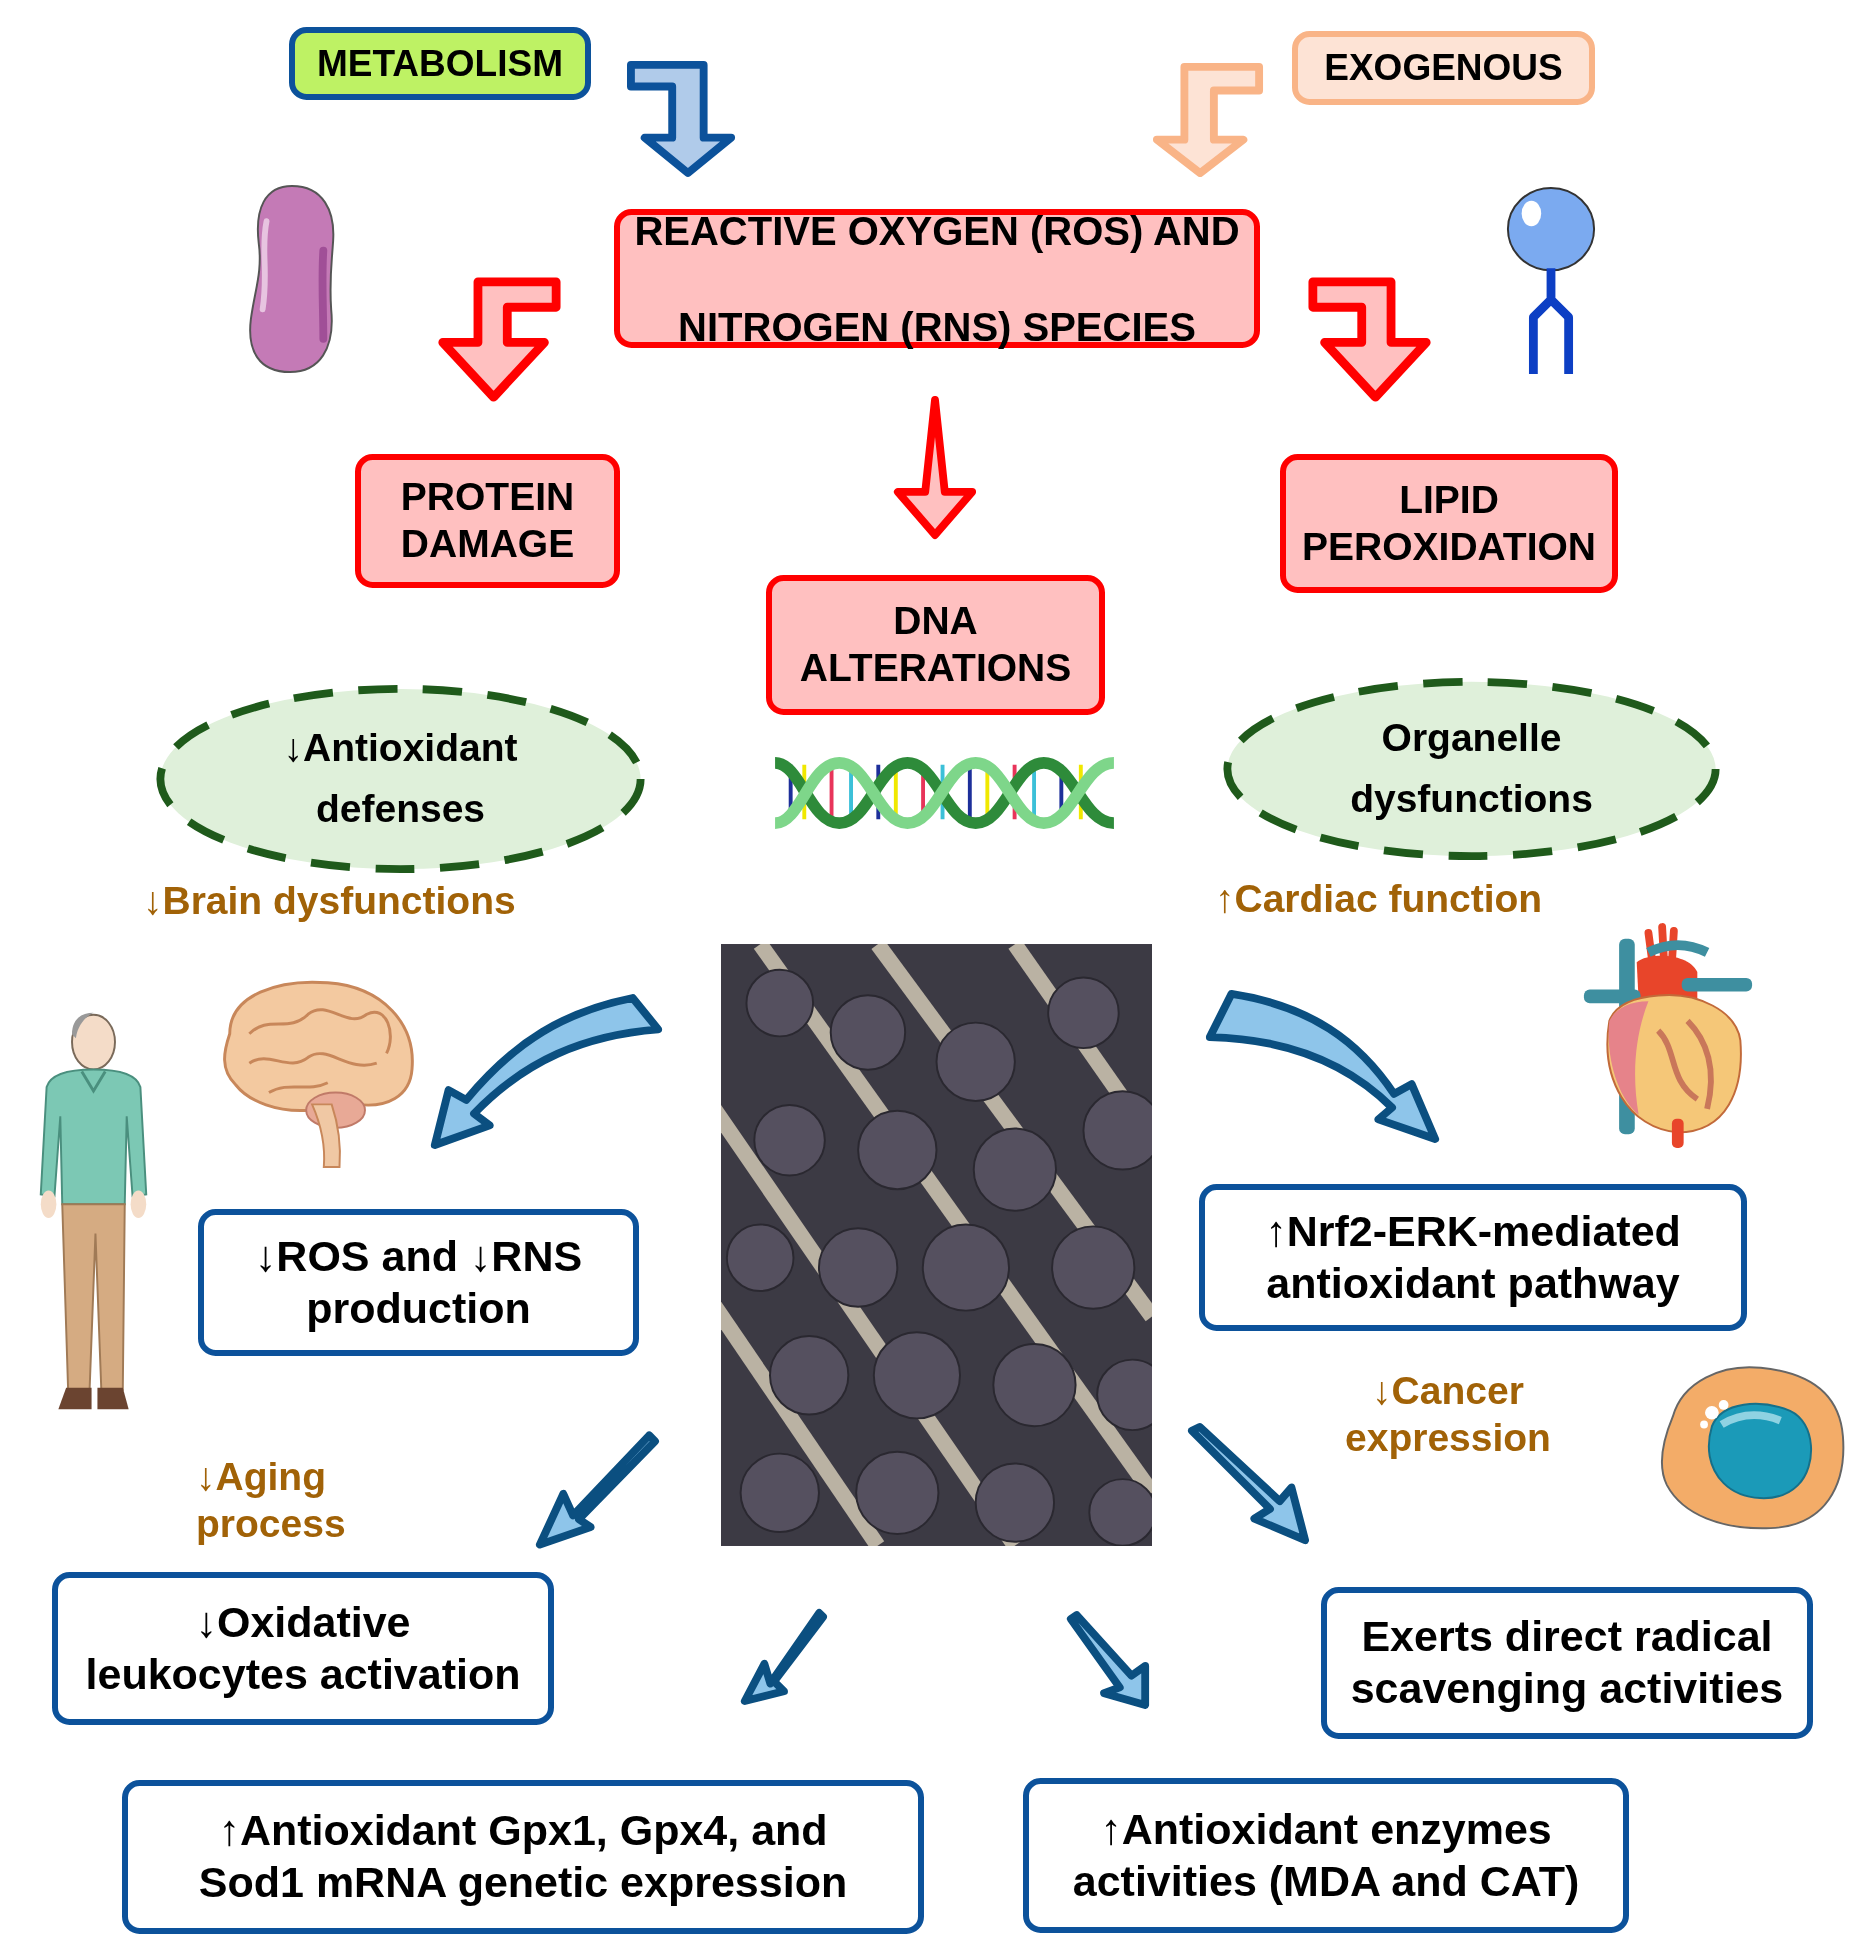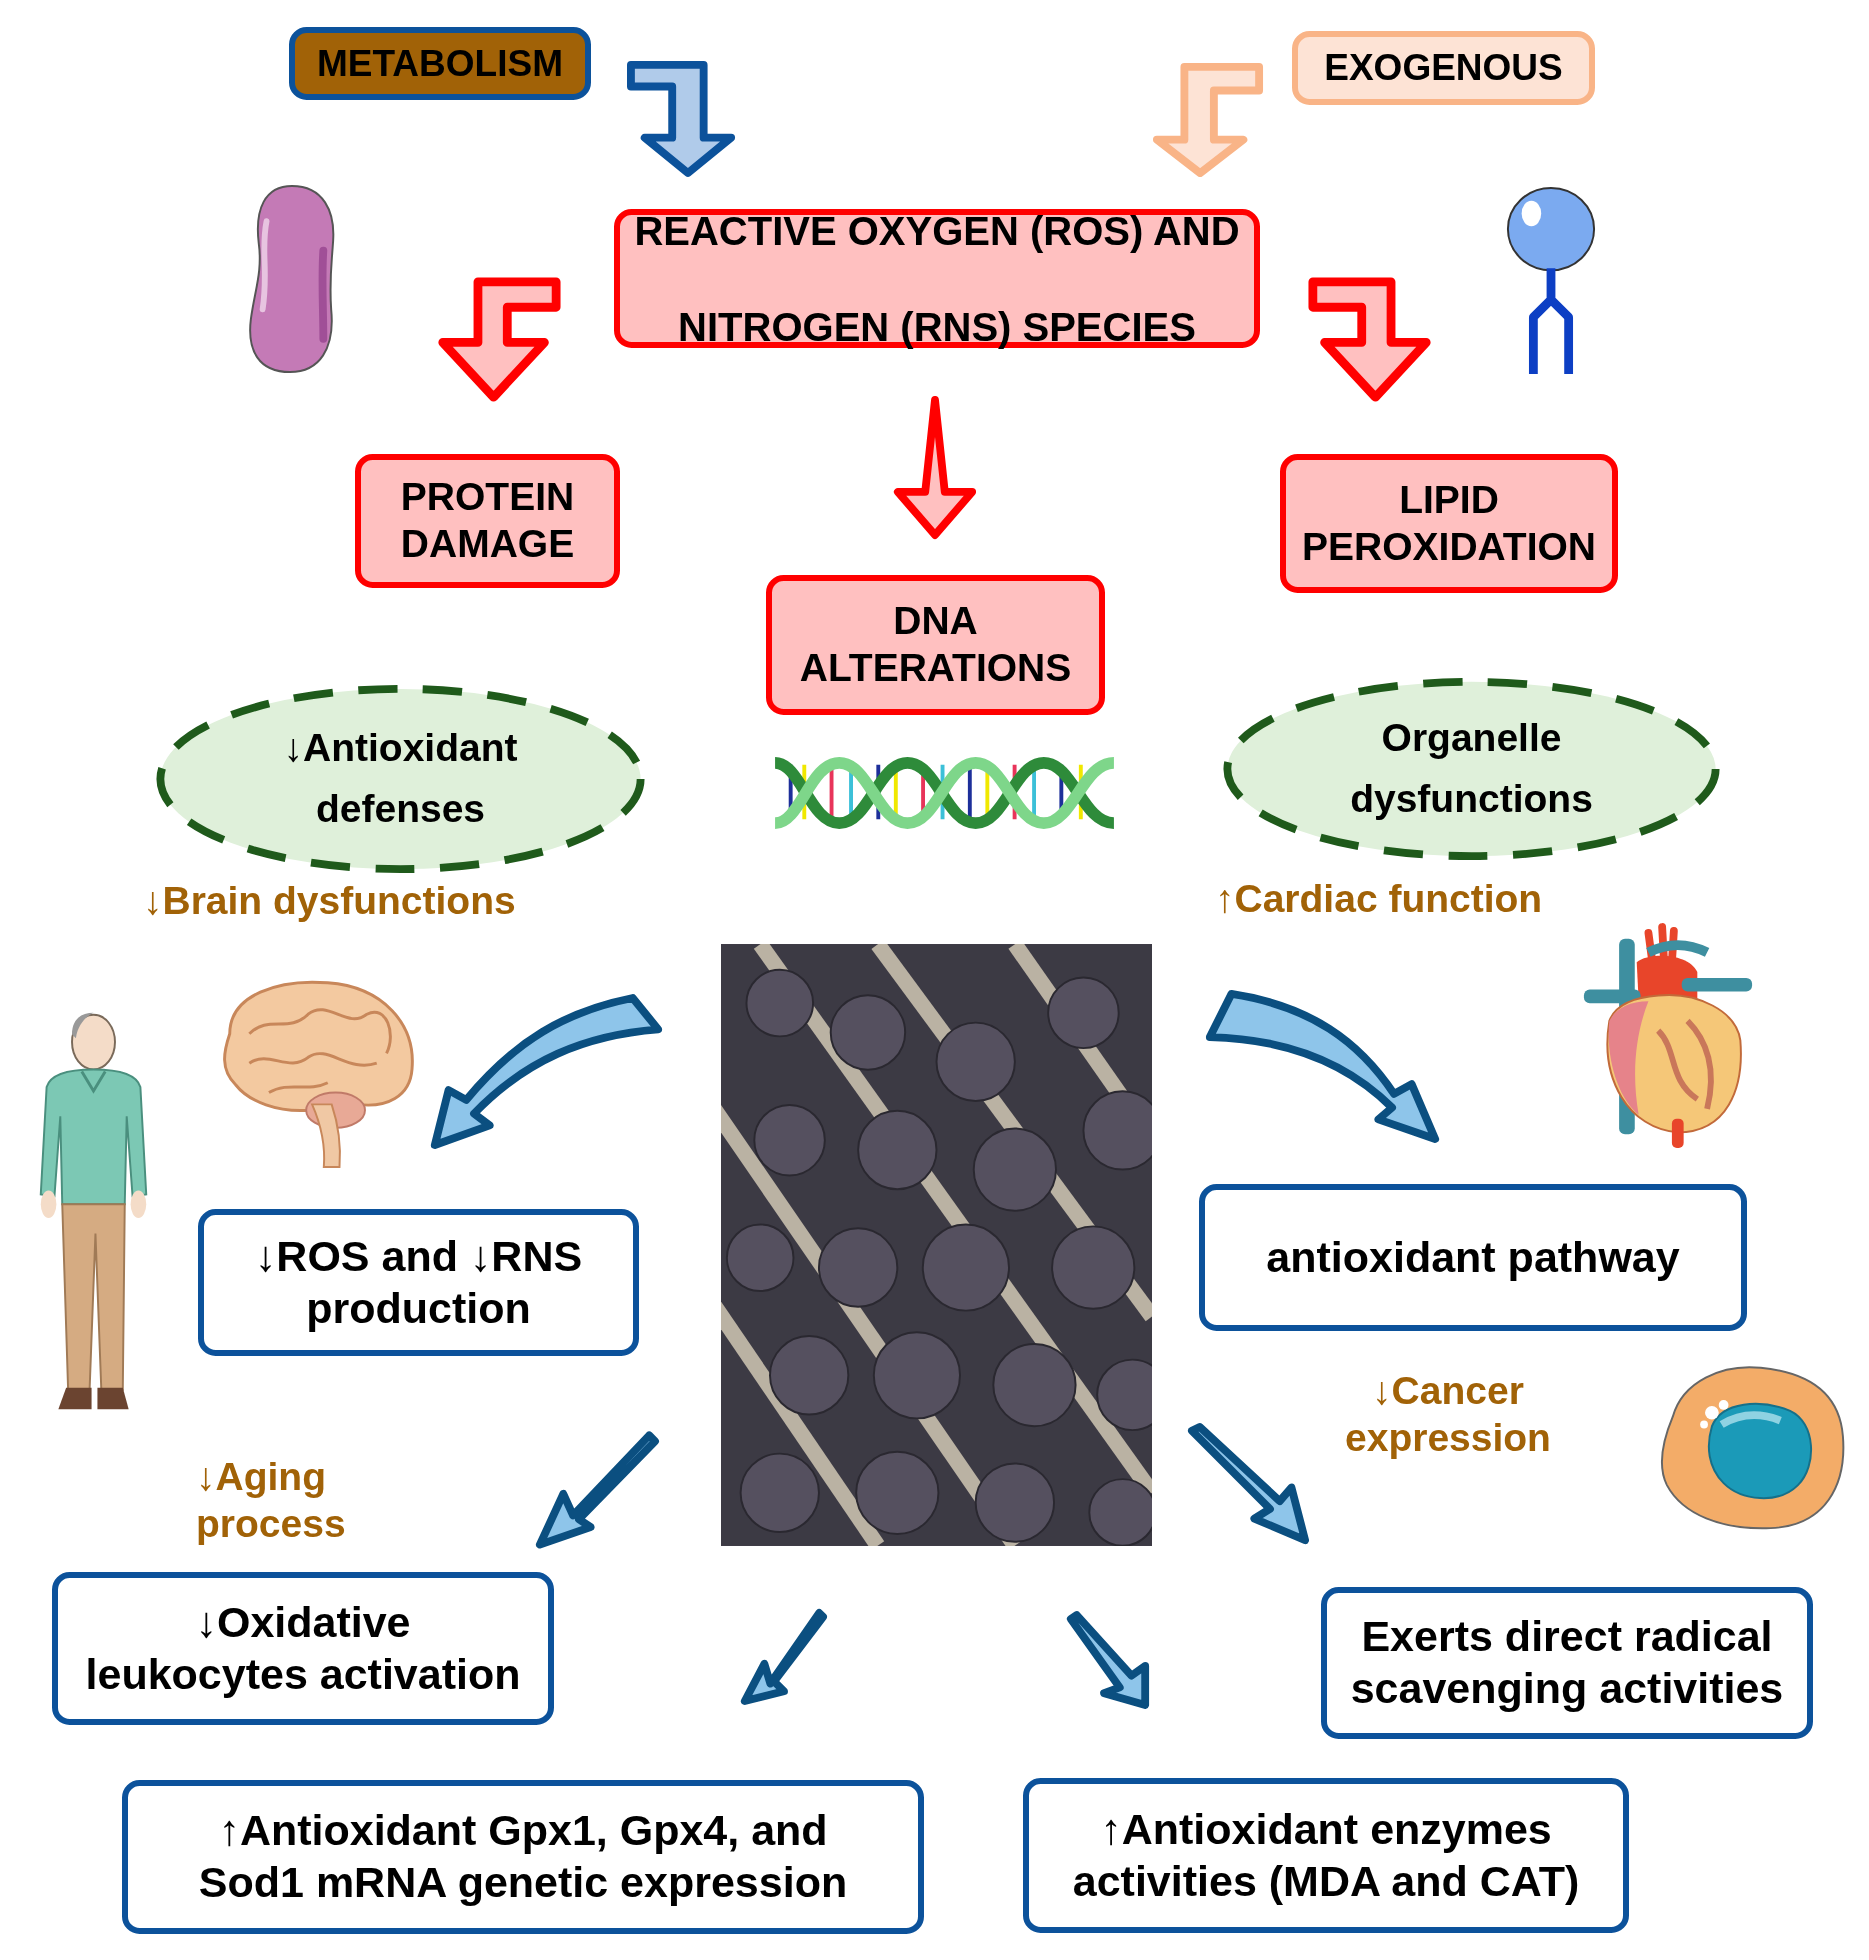--- a/index.html
+++ b/index.html
@@ -1,20 +1,20 @@
 <!DOCTYPE html>
 <html><head>
 <meta charset="utf-8">
 <style>
   html,body{margin:0;padding:0;background:#fff;}
   body{width:1869px;height:1960px;position:relative;overflow:hidden;font-family:"Liberation Sans",sans-serif;}
   .box{position:absolute;box-sizing:border-box;display:flex;flex-direction:column;align-items:center;justify-content:center;text-align:center;font-weight:bold;color:#000;line-height:1.2;border-radius:17.6px;}
   .red-box{background:#ffc0c0;border:6.9px solid #ff0000;font-size:39px;}
   .blue-box{background:#fff;border:6.9px solid #0c529b;font-size:43px;}
-  .meta-box{background:#a16207;border:6.9px solid #0c529b;font-size:37px;}
+  .meta-box{background:#bef264;border:6.9px solid #0c529b;font-size:37px;}
   .exo-box{background:#fde3d5;border:6.9px solid #f9b487;font-size:37px;}
   .ellipse{position:absolute;box-sizing:border-box;display:flex;flex-direction:column;align-items:center;justify-content:center;text-align:center;font-weight:bold;font-size:39px;line-height:1.2;gap:14px;}
   .ellipse svg{position:absolute;left:0;top:0;width:100%;height:100%;}
   .ellipse span{position:relative;}
   .label{position:absolute;font-weight:bold;font-size:39px;line-height:1.2;color:#a16207;}
   svg.ico{position:absolute;overflow:visible;}
   .photo{position:absolute;left:721px;top:944px;width:431px;height:602px;overflow:hidden;background:#4a4650;}
 </style>
 </head>
 <body>
@@ -214,20 +214,21 @@
 </svg>
 <svg class="ico" style="left:1063px;top:1611px;" width="90" height="100" viewBox="0 0 92 102">
   <path d="M8,8 L58,78 L42,84 L84,96 L84,56 L70,66 L14,4 Z" fill="#8ec5ea" stroke="#0b4f80" stroke-width="8" stroke-linejoin="round"></path>
 </svg>
 
 <div class="box blue-box" style="left:198px;top:1209px;width:441px;height:147px;">
   <span>↓ROS and ↓RNS</span>
   <span>production</span>
 </div>
 <div class="box blue-box" style="left:1199px;top:1184px;width:548px;height:147px;">
+  <span>↑Nrf2-ERK-mediated</span>
   <span>antioxidant pathway</span>
 </div>
 <div class="box blue-box" style="left:52px;top:1572px;width:502px;height:153px;">
   <span>↓Oxidative</span>
   <span>leukocytes activation</span>
 </div>
 <div class="box blue-box" style="left:1321px;top:1587px;width:492px;height:152px;">
   <span>Exerts direct radical</span>
   <span>scavenging activities</span>
 </div>

